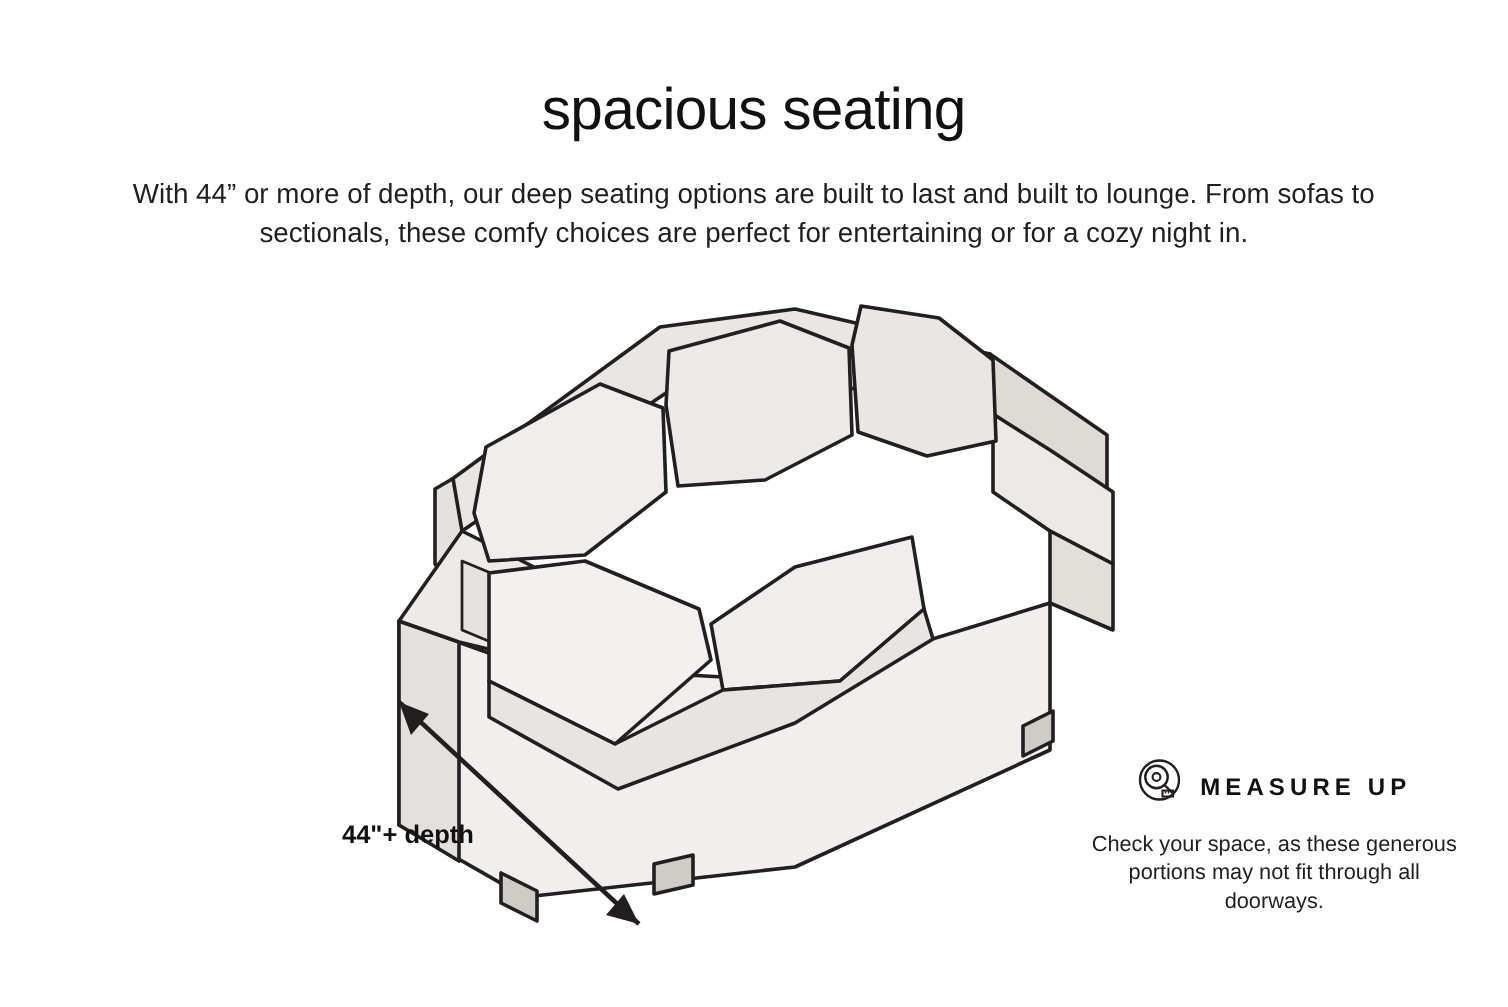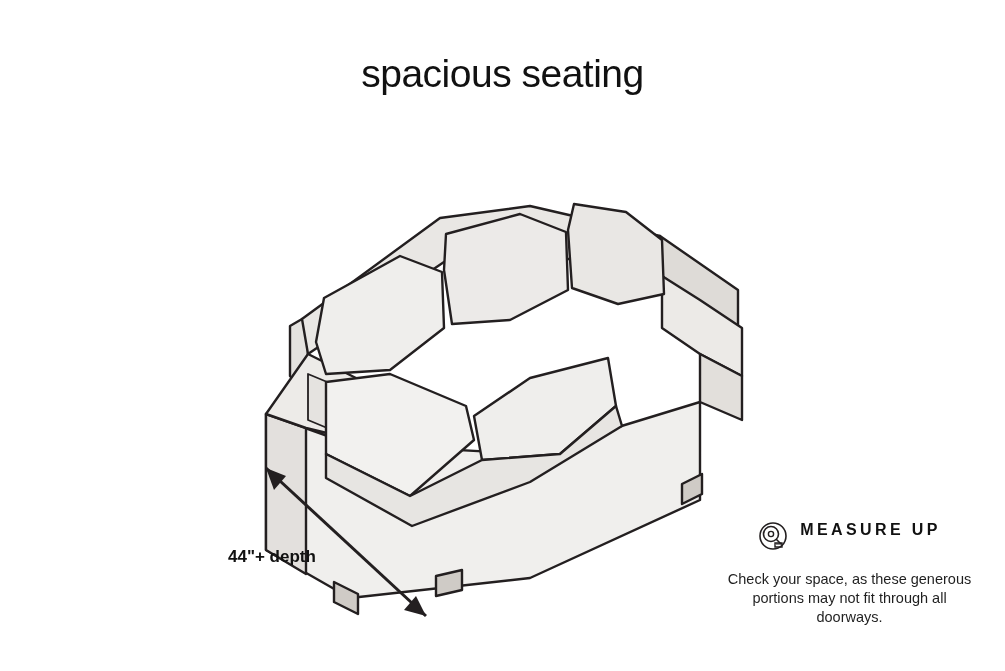--- a/index.html
+++ b/index.html
@@ -62,25 +62,24 @@
   }
   .measure-block {
     position: absolute;
     right: 28px;
     top: 505px;
     width: 255px;
     text-align: center;
   }
   .measure-head {
     display: flex;
-    align-items: flex-start;
+    align-items: flex-end;
     justify-content: center;
     gap: 12px;
     margin-bottom: 10px;
-    margin-top: 16px;
   }
   .measure-title {
     font-size: 16px;
     font-weight: bold;
     letter-spacing: 3.4px;
     color: #111111;
   }
   .measure-note {
     font-size: 14.5px;
     line-height: 19px;
@@ -89,20 +88,21 @@
   }
   .ruler-icon svg { display: block; }
 </style>
 </head>
 <body>
 
 <div class="page">
 
   <div class="headline">spacious seating</div>
 
+  <div class="subcopy">With 44” or more of depth, our deep seating options are built to last and built to lounge. From sofas to sectionals, these comfy choices are perfect for entertaining or for a cozy night in.</div>
 
   <div class="illustration">
     <svg width="560" height="460" viewBox="0 0 560 460" xmlns="http://www.w3.org/2000/svg">
       <g fill="#f1f0ee" stroke="#231f20" stroke-width="2.4" stroke-linejoin="round" stroke-linecap="round">
 
         <path d="M60 148 L72 141 L78 148 L78 196 L66 205 L60 198 Z" fill="#e4e2df"></path>
 
         <path d="M72 141 L210 40 L300 28 L430 58 L432 98 L300 74 L214 84 L78 176 Z" fill="#e9e7e4"></path>
 
         <path d="M430 58 L432 98 L470 128 L508 150 L508 112 Z" fill="#dedbd7"></path>

